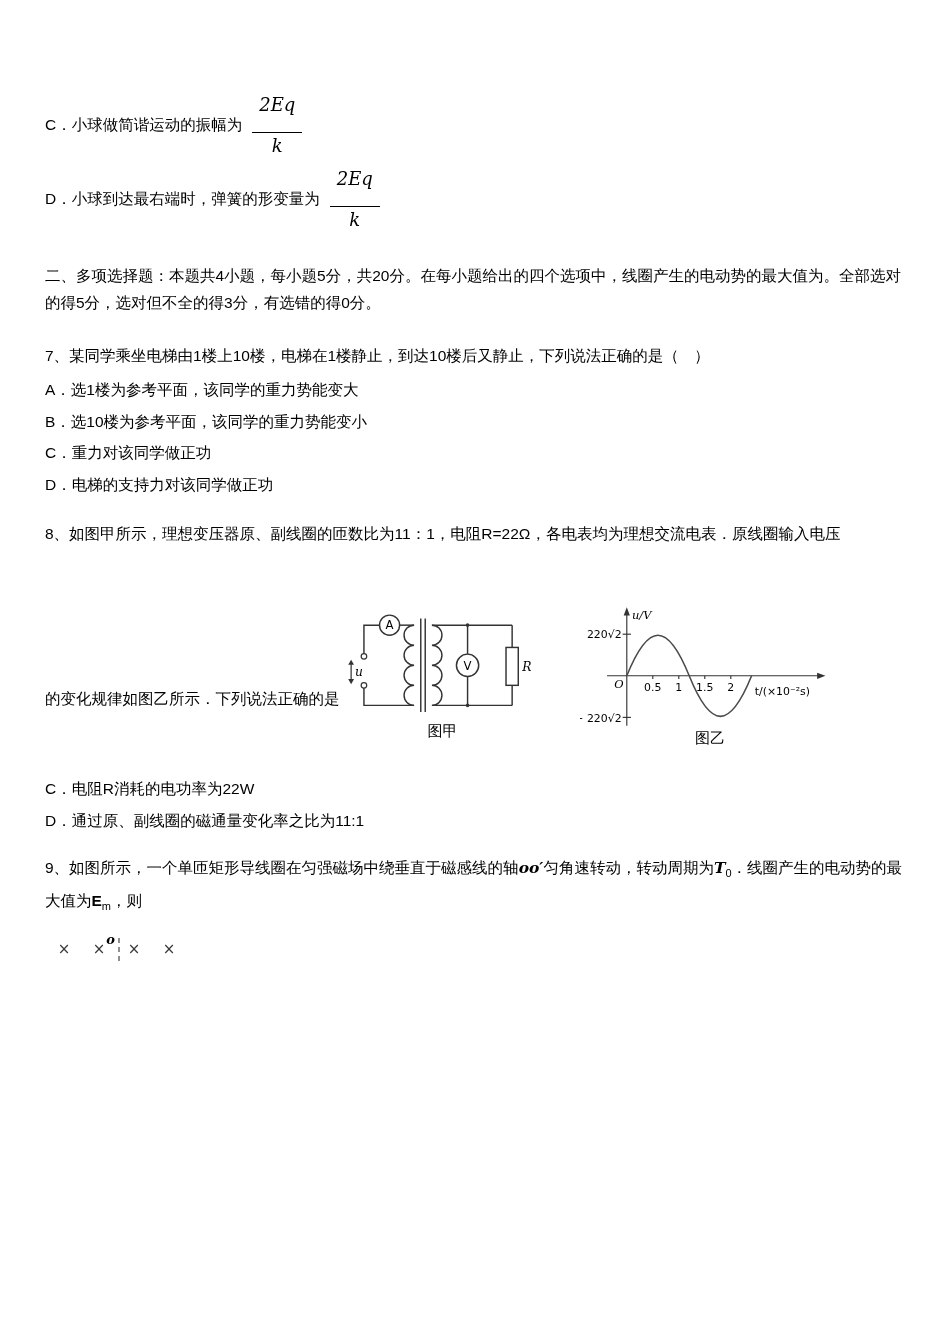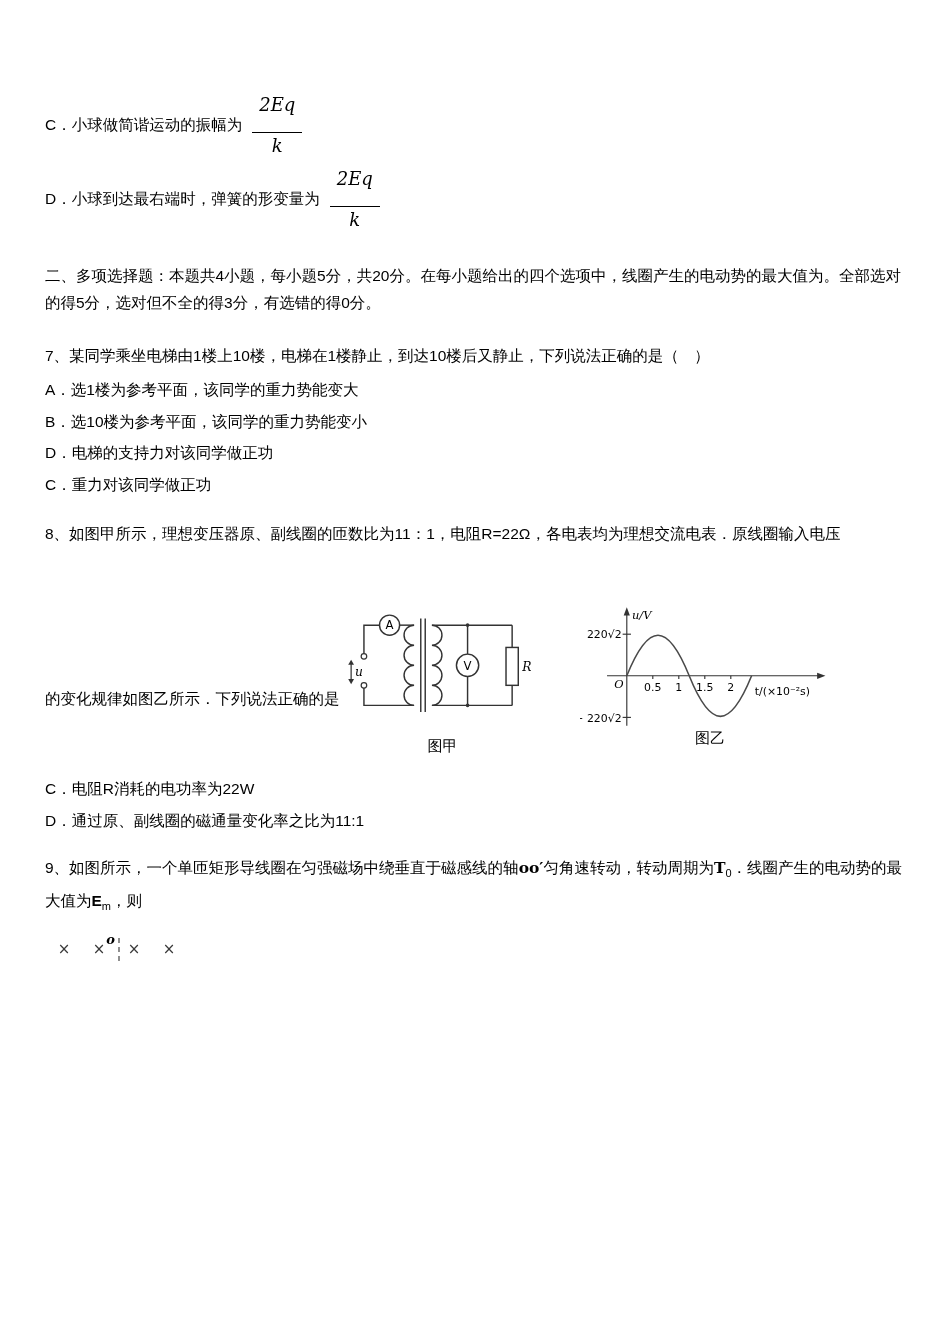--- a/index.html
+++ b/index.html
@@ -25,25 +25,25 @@
   .frac .den { padding-top:2px; }
   .q7-stem { margin-top:26px; }
   .opts { margin-top:5px; }
   .opt { line-height:31.5px; }
   .q8-stem { margin-top:20px; }
   .figrow { position:relative; height:188px; margin-top:30px; }
   .midtext { position:absolute; left:0; top:112px; line-height:20px; }
   .fig-circuit { position:absolute; left:300px; top:28px; }
   .fig-graph  { position:absolute; left:535px; top:26px; }
   .figcap { position:absolute; text-align:center; font-size:15px; }
-  .cap-jia { left:300px; width:195px; top:160px; }
+  .cap-jia { left:300px; width:195px; top:145px; }
   .cap-yi  { left:535px; width:260px; top:152px; }
   .q8opts { margin-top:8px; }
   .q9-stem { margin-top:18px; line-height:28px; }
-  .mvar { font-family:"DejaVu Serif","Liberation Serif",serif; font-weight:bold; }
+  .mvar { font-family:"DejaVu Serif","Liberation Serif",serif; font-style:italic; font-weight:bold; }
   .msym { font-weight:bold; }
   sub { font-size:11px; }
   .coil-wrap { margin-top:10px; margin-left:4px; }
   
   .wire { stroke:#333; stroke-width:1.3; fill:none; }
   .thin { stroke:#333; stroke-width:1.1; fill:none; }
   .mt { font:10.5px "DejaVu Sans",sans-serif; fill:#000; text-anchor:middle; }
   .gt { font:10.5px "DejaVu Sans",sans-serif; fill:#000; }
   .gti { font:italic 11px "DejaVu Serif",serif; fill:#000; }
   .curve { stroke:#4a4a4a; stroke-width:1.5; fill:none; }
@@ -72,22 +72,22 @@
         <span class="den">k</span>
       </span>
     </div>
 
     <p class="stem intro">二、多项选择题：本题共4小题，每小题5分，共20分。在每小题给出的四个选项中，线圈产生的电动势的最大值为。全部选对的得5分，选对但不全的得3分，有选错的得0分。</p>
 
     <p class="stem q7-stem">7、某同学乘坐电梯由1楼上10楼，电梯在1楼静止，到达10楼后又静止，下列说法正确的是（　）</p>
     <div class="opts">
       <div class="opt">A．选1楼为参考平面，该同学的重力势能变大</div>
       <div class="opt">B．选10楼为参考平面，该同学的重力势能变小</div>
+      <div class="opt">C．重力对该同学做正功</div>
       <div class="opt">D．电梯的支持力对该同学做正功</div>
-      <div class="opt">C．重力对该同学做正功</div>
     </div>
 
     <p class="stem q8-stem">8、如图甲所示，理想变压器原、副线圈的匝数比为11：1，电阻R=22Ω，各电表均为理想交流电表．原线圈输入电压</p>
 
     <div class="figrow">
       <span class="midtext">的变化规律如图乙所示．下列说法正确的是</span>
 
       <svg class="fig-circuit" width="195" height="125" viewBox="0 0 175 112" xmlns="http://www.w3.org/2000/svg">
 
         <line class="thin" x1="5.5" y1="52" x2="5.5" y2="68"></line>

